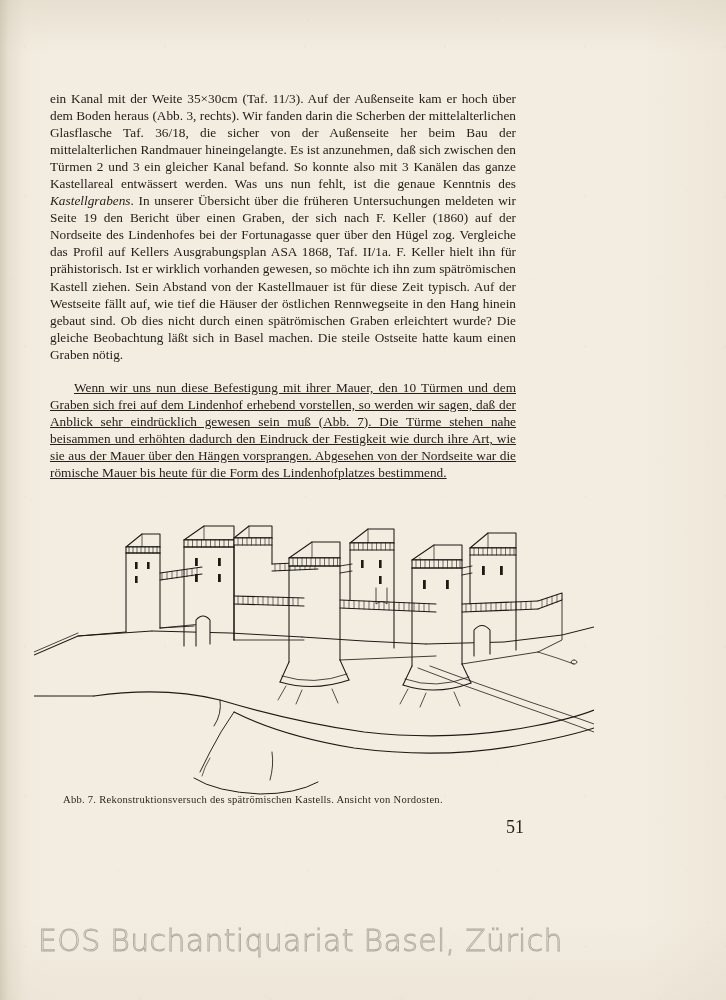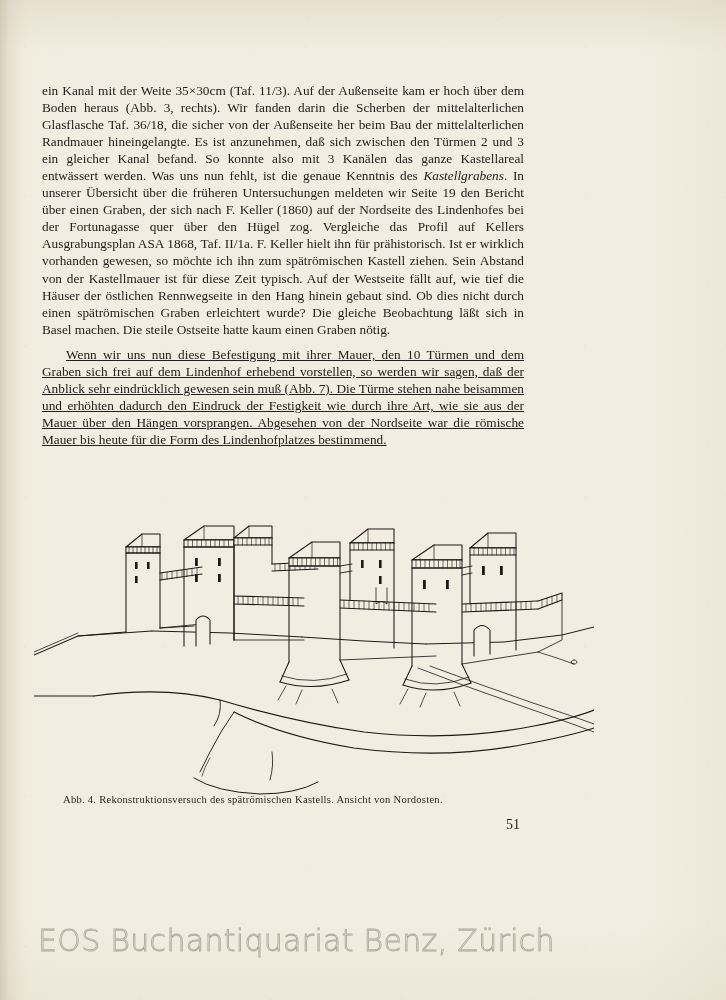--- a/index.html
+++ b/index.html
@@ -56,21 +56,21 @@
     top: 74px;
     width: 498px;
     color: #24211c;
     font-size: 13.3px;
     line-height: 17.05px;
     text-align: justify;
     text-justify: inter-word;
     -webkit-font-smoothing: antialiased;
   }
   .textblock p {
-    margin: 8px;
+    margin: 16px;
     text-align: justify;
   }
   .textblock p.indent {
     text-indent: 24px;
     text-decoration: underline;
   }
   .textblock p:last-child {
     text-align: justify;
   }
   .ital {
@@ -102,21 +102,21 @@
     line-height: 13px;
   }
 
   .folio {
     position: absolute;
     left: 506px;
     top: 817px;
     width: 40px;
     text-align: left;
     color: #24211c;
-    font-size: 14px;
+    font-size: 18px;
   }
 
   
   .watermark {
     position: absolute;
     left: 38px;
     top: 923px;
     font-family: "DejaVu Sans", "Liberation Sans", sans-serif;
     font-size: 30px;
     font-weight: 300;
@@ -323,19 +323,19 @@
 
           <path d="M540 160 a3 2 0 1 0 0.1 0" stroke-width="0.8"></path>
 
           <path d="M0 196 L60 196" stroke-width="1.0"></path>
         </g>
 
       </g>
     </svg>
   </div>
 
-  <div class="caption">Abb. 4.  Rekonstruktionsversuch des spätrömischen Kastells. Ansicht von Nordosten.</div>
+  <div class="caption">Abb. 7.  Rekonstruktionsversuch des spätrömischen Kastells. Ansicht von Nordosten.</div>
 
   <div class="folio">51</div>
 
-  <div class="watermark">EOS Buchantiquariat Benz, Zürich</div>
+  <div class="watermark">EOS Buchantiquariat Basel, Zürich</div>
 
 </div>
 
 </body></html>

